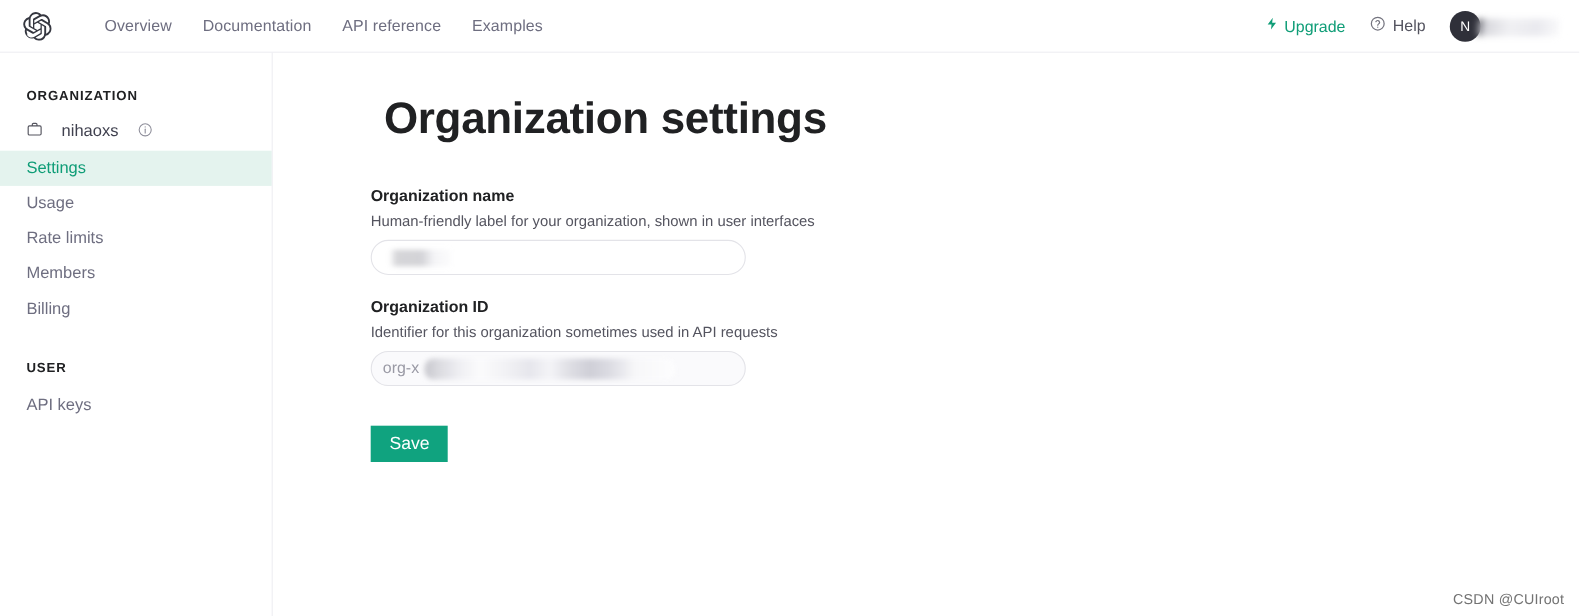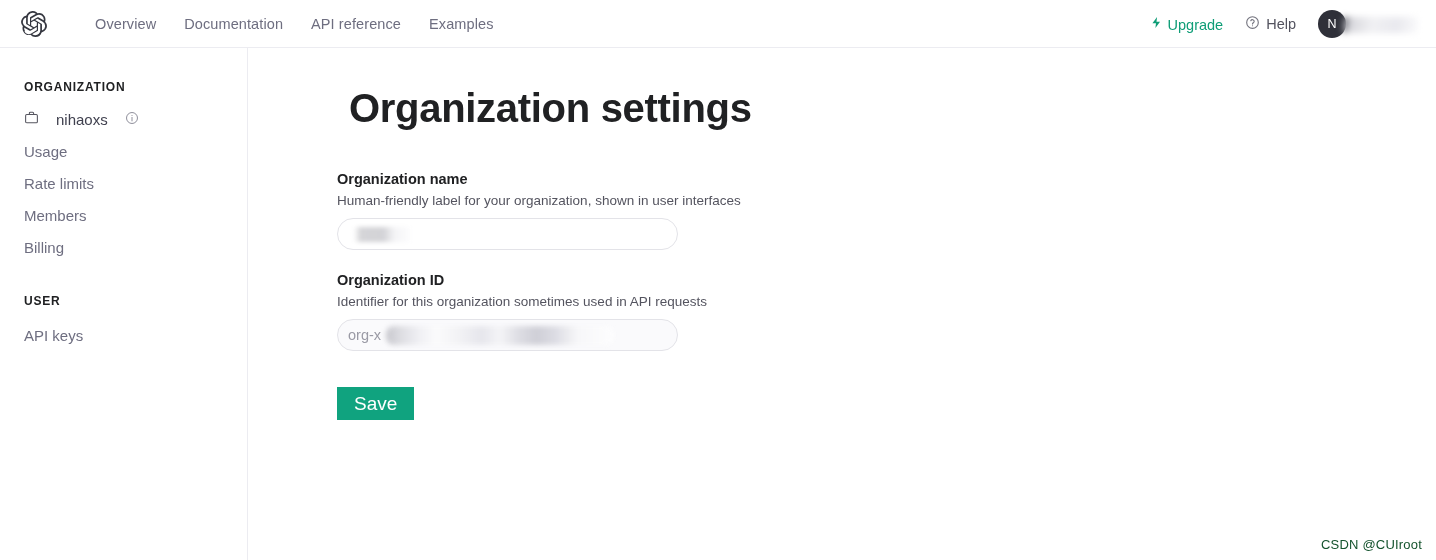--- a/index.html
+++ b/index.html
@@ -101,27 +101,27 @@
     background: linear-gradient(90deg,
       #c7c7cd 0%, #dcdce1 6%, #efeff3 14%, #fbfbfc 22%,
       #f2f2f5 32%, #e6e6ec 42%, #f4f4f7 50%,
       #dedee4 58%, #cfcfd7 66%, #dcdce3 74%, #f7f7f9 84%, #fdfdfe 100%);
     border-radius: 8px; filter: blur(2.6px);
   }
   .field-block { margin-bottom: 22px; }
   .save-button {
     margin-top: 14px;
     display: inline-flex; align-items: center; justify-content: center;
-    background: #10a37f; color: #fff; font-size: 19px;
+    background: #10a37f; color: #fff; font-size: 16px;
     border: none; border-radius: 0; height: 33px; padding: 0 17px; cursor: pointer;
     font-family: "Liberation Sans", sans-serif;
   }
   .watermark {
     position: absolute; right: 14px; bottom: 8px;
-    font-size: 13px; color: #14532d; letter-spacing: 0.2px;
+    font-size: 13px; color: #737373; letter-spacing: 0.2px;
   }
 </style>
 </head>
 <body>
 
 <div class="app">
 
   <div class="topbar">
 
     <div class="logo">
@@ -181,20 +181,21 @@
       <span class="org-name">nihaoxs</span>
       <span>
         <svg width="14" height="14" viewBox="0 0 24 24" fill="none" stroke="#8e8e9a" stroke-width="1.7">
           <circle cx="12" cy="12" r="9.4"></circle>
           <path d="M12 11v6" stroke-linecap="round"></path>
           <circle cx="12" cy="7.6" r="0.95" fill="#8e8e9a" stroke="none"></circle>
         </svg>
       </span>
     </div>
 
+    <div class="side-item active">Settings</div>
     <div class="side-item">Usage</div>
     <div class="side-item">Rate limits</div>
     <div class="side-item">Members</div>
     <div class="side-item">Billing</div>
 
     <div class="side-heading user-heading">USER</div>
     <div class="side-item">API keys</div>
 
   </div>
 

